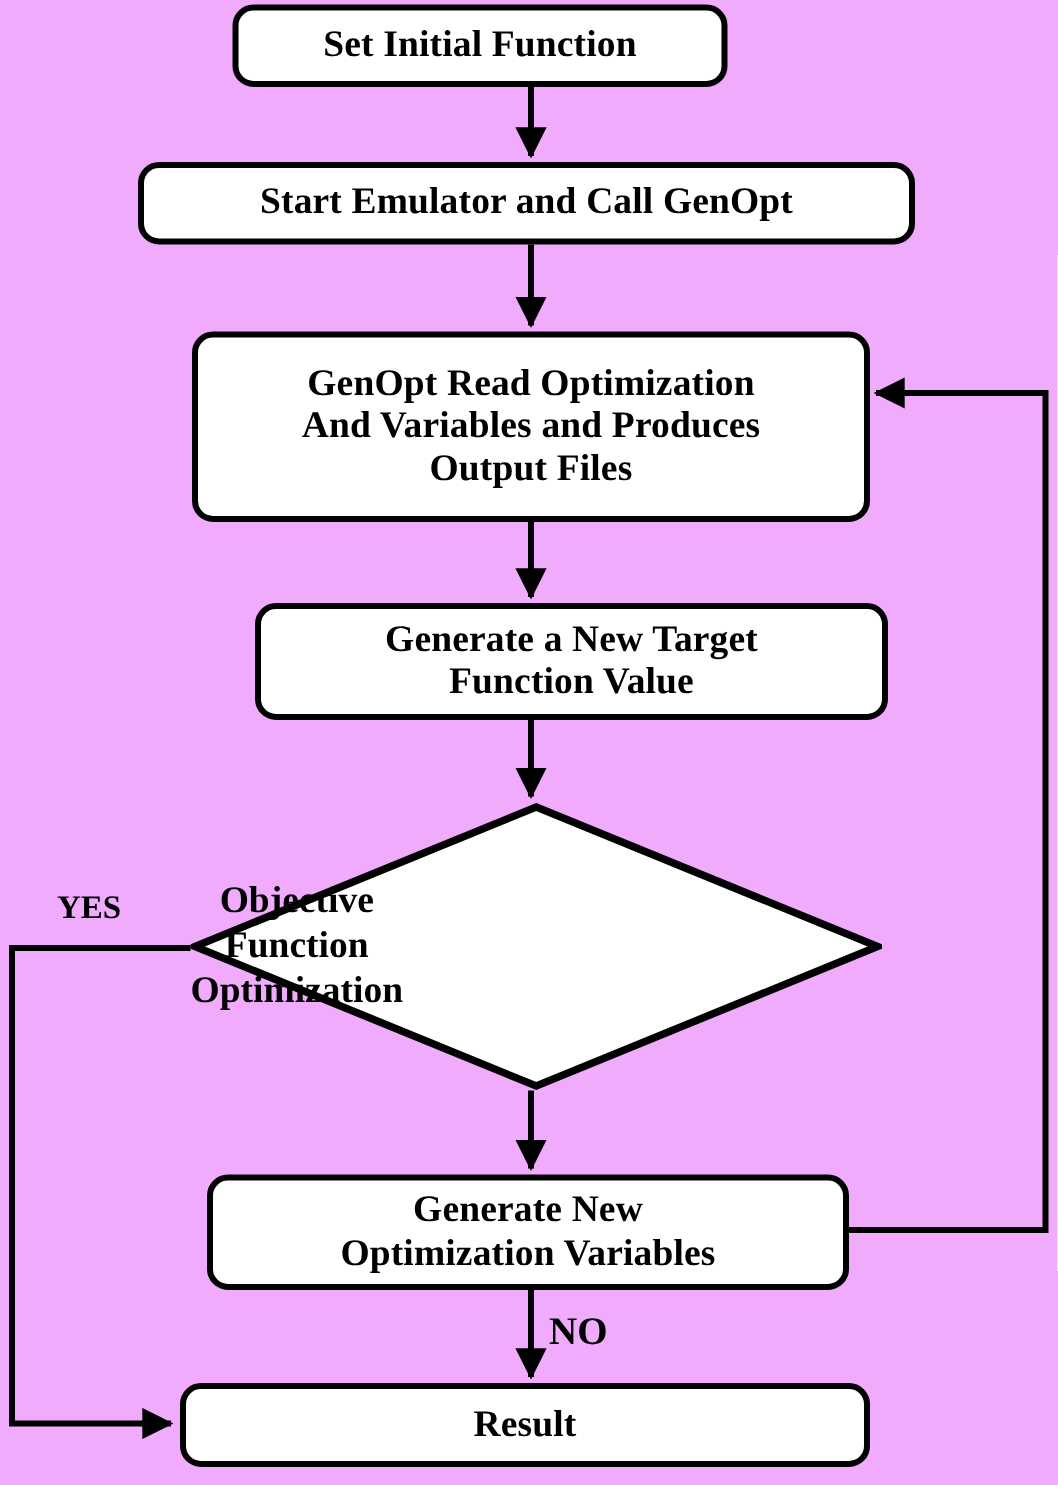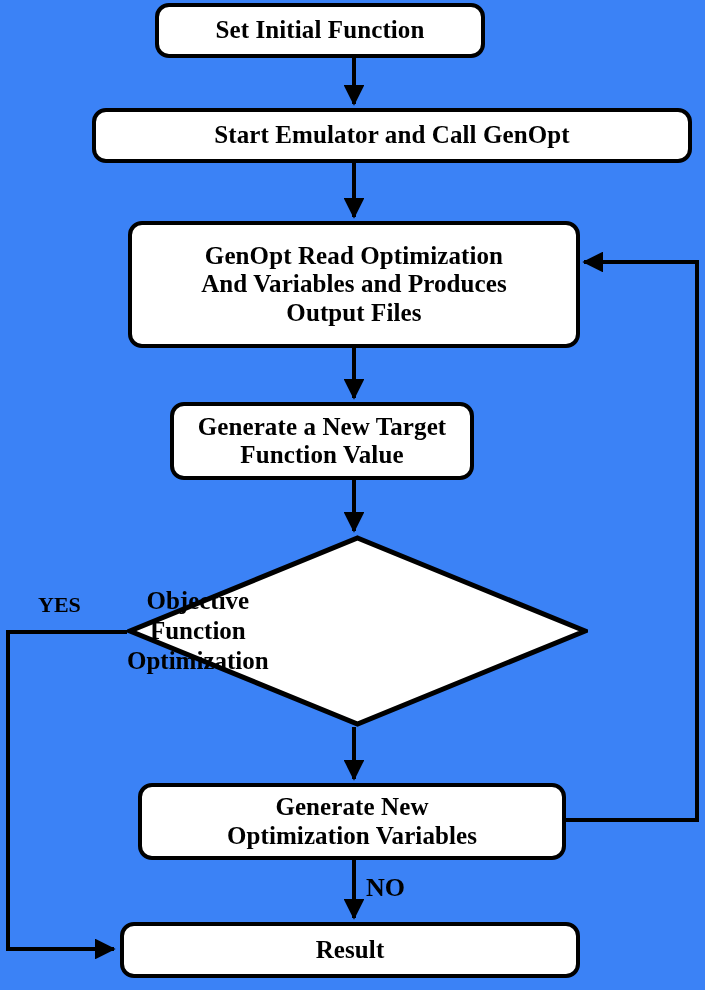--- a/index.html
+++ b/index.html
@@ -8,21 +8,21 @@
     padding: 0;
     background: #ffffff;
   }
   body {
     font-family: "Liberation Serif", "DejaVu Serif", serif;
   }
   #flow-root {
     position: relative;
     width: 705px;
     height: 990px;
-    background: #3b82f6;
+    background: #f0abfc;
     overflow: hidden;
   }
   #flow-svg {
     position: absolute;
     left: 0;
     top: 0;
     width: 705px;
     height: 990px;
   }
   .node {
@@ -98,31 +98,31 @@
 
     <path d="M 127 632 L 8 632 L 8 949 L 114 949" fill="none" stroke="#000000" stroke-width="4" marker-end="url(#arrow)"></path>
 
     <path d="M 566 820 L 697 820 L 697 262 L 584 262" fill="none" stroke="#000000" stroke-width="4" marker-end="url(#arrow)"></path>
   </svg>
 
   <div class="node box" style="left:155px; top:3px; width:330px; height:55px; font-size:25px;">
     <span class="node-text">Set Initial Function</span>
   </div>
 
-  <div class="node box" style="left:92px; top:108px; width:600px; height:55px; font-size:25px;">
+  <div class="node box" style="left:92px; top:108px; width:518px; height:55px; font-size:25px;">
     <span class="node-text">Start Emulator and Call GenOpt</span>
   </div>
 
   <div class="node box" style="left:128px; top:221px; width:452px; height:127px; font-size:25px;">
     <span class="node-text">GenOpt Read Optimization
 And Variables and Produces
 Output Files</span>
   </div>
 
-  <div class="node box" style="left:170px; top:402px; width:304px; height:78px; font-size:25px;">
+  <div class="node box" style="left:170px; top:402px; width:422px; height:78px; font-size:25px;">
     <span class="node-text">Generate a New Target
 Function Value</span>
   </div>
 
   <div class="diamond-wrap" style="left:127px; top:535px; width:461px; height:192px;">
     <svg width="461" height="192" viewBox="0 0 461 192" style="position:absolute; left:0; top:0;">
       <polygon points="230.5,3 458,96 230.5,189 3,96" fill="#ffffff" stroke="#000000" stroke-width="5"></polygon>
     </svg>
     <span class="diamond-text" style="font-size:25px;">Objective
 Function

